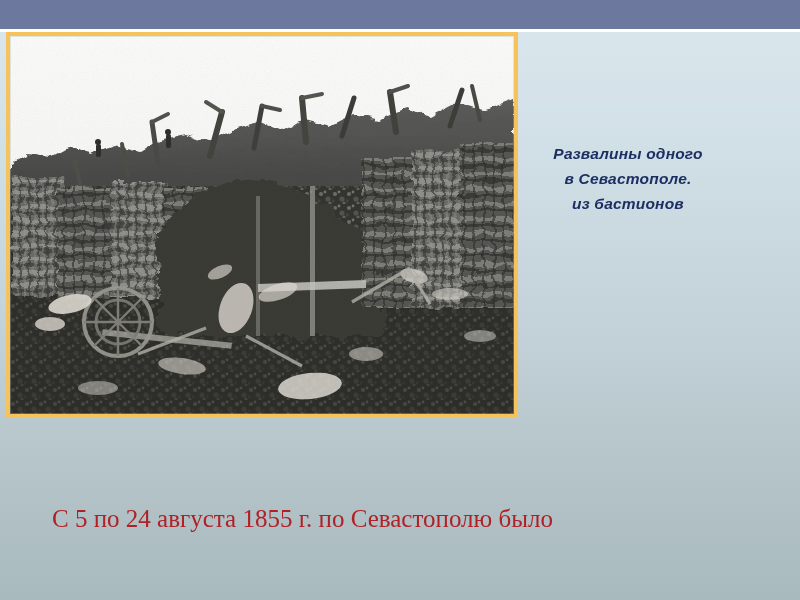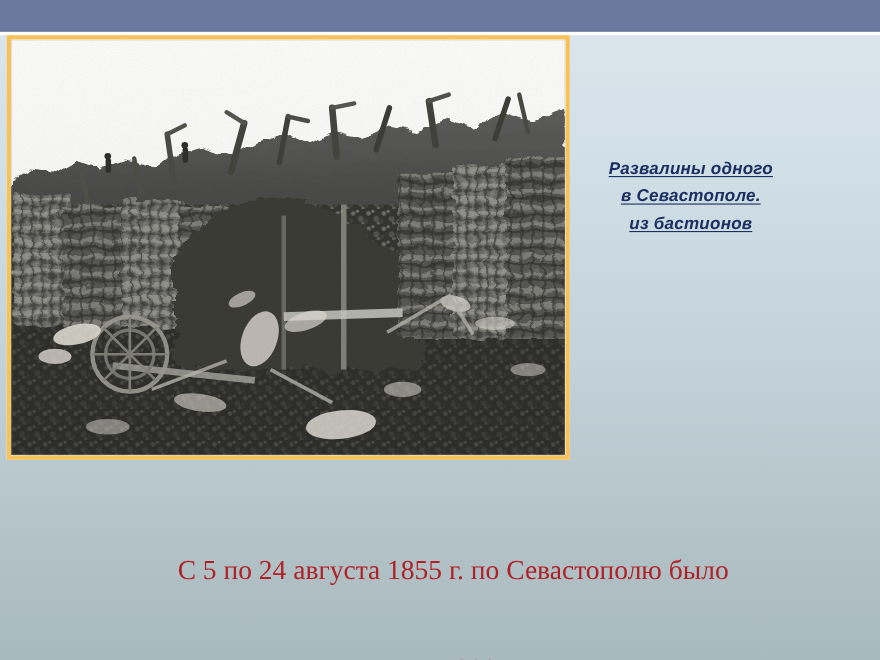--- a/index.html
+++ b/index.html
@@ -77,40 +77,38 @@
     font-style: italic;
     font-weight: bold;
     font-size: 15.5px;
     line-height: 25px;
     letter-spacing: 0.2px;
   }
   #caption .cap-line {
     display: block;
   }
   #caption .cap-line span {
-    text-decoration: underline;
     text-underline-offset: 2px;
   }
 
   
   #body-text {
     position: absolute;
     left: 52px;
     top: 444px;
     width: 720px;
     color: #b02127;
     font-family: "Liberation Serif", "DejaVu Serif", serif;
     font-size: 25px;
     line-height: 30px;
     font-weight: normal;
     white-space: pre;
   }
   #body-text .body-line {
     display: block;
-    text-align: center;
   }
   #body-text .indent {
     padding-left: 36px;
   }
 </style>
 </head>
 <body>
 
 <div id="slide">
 

